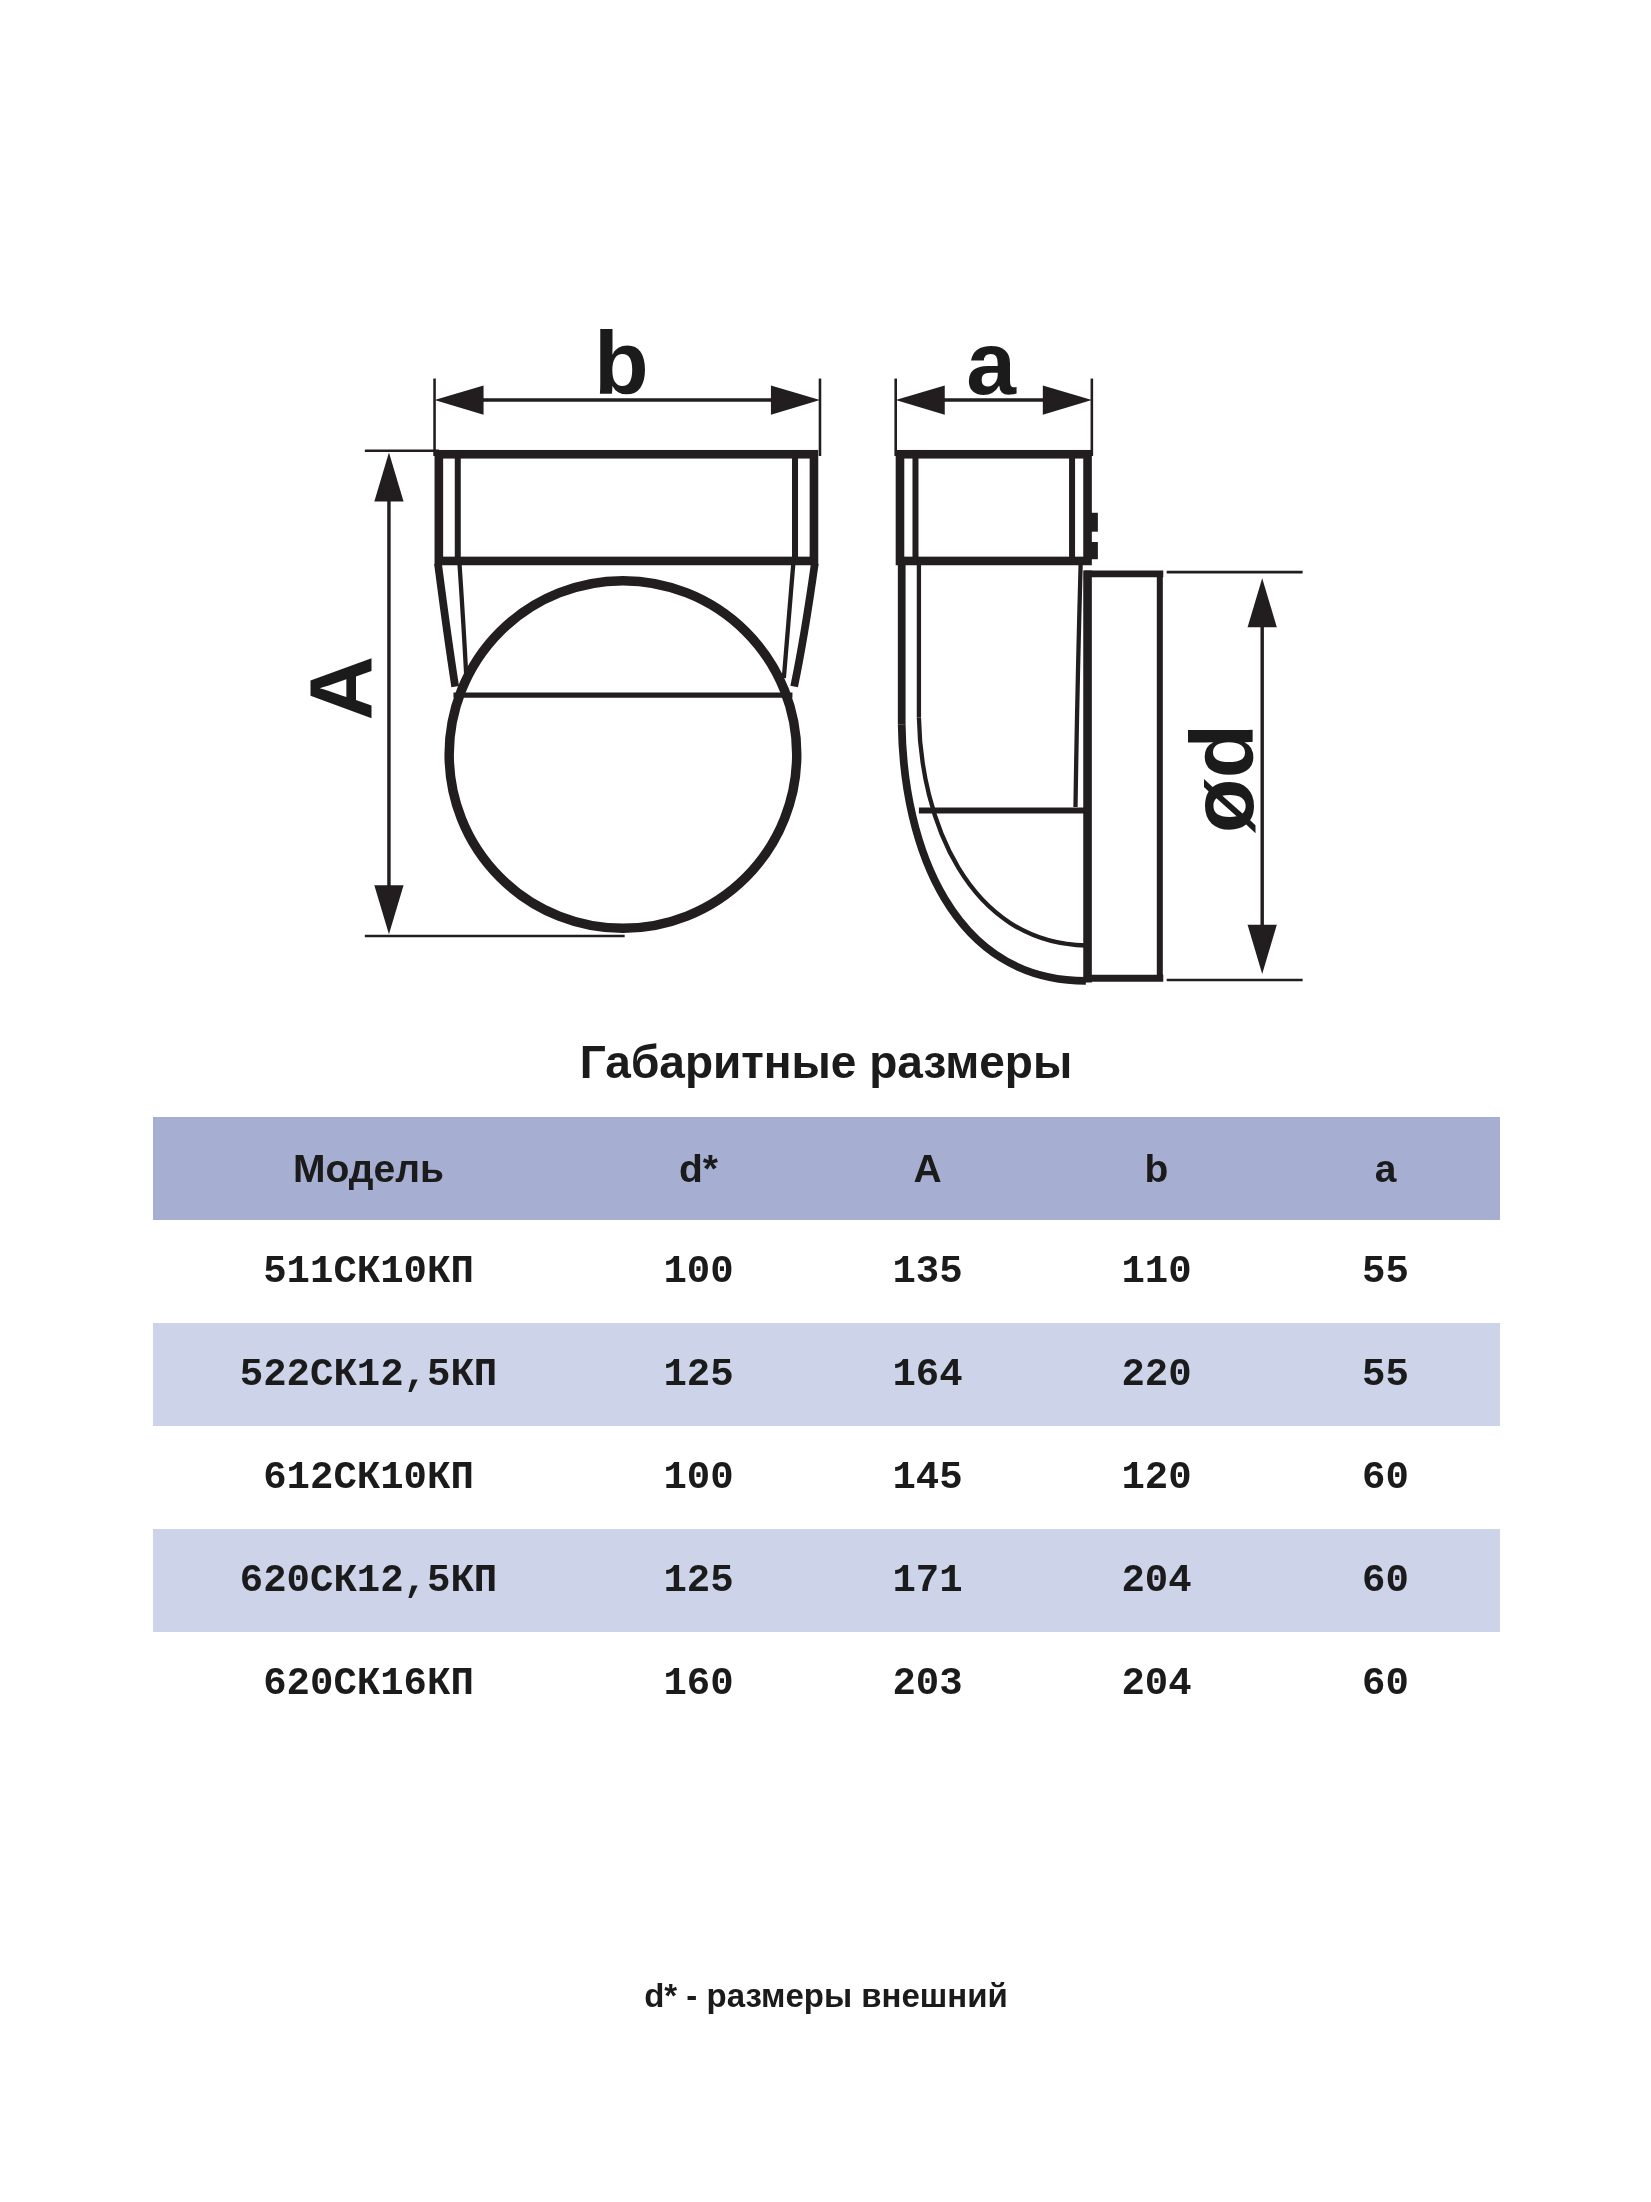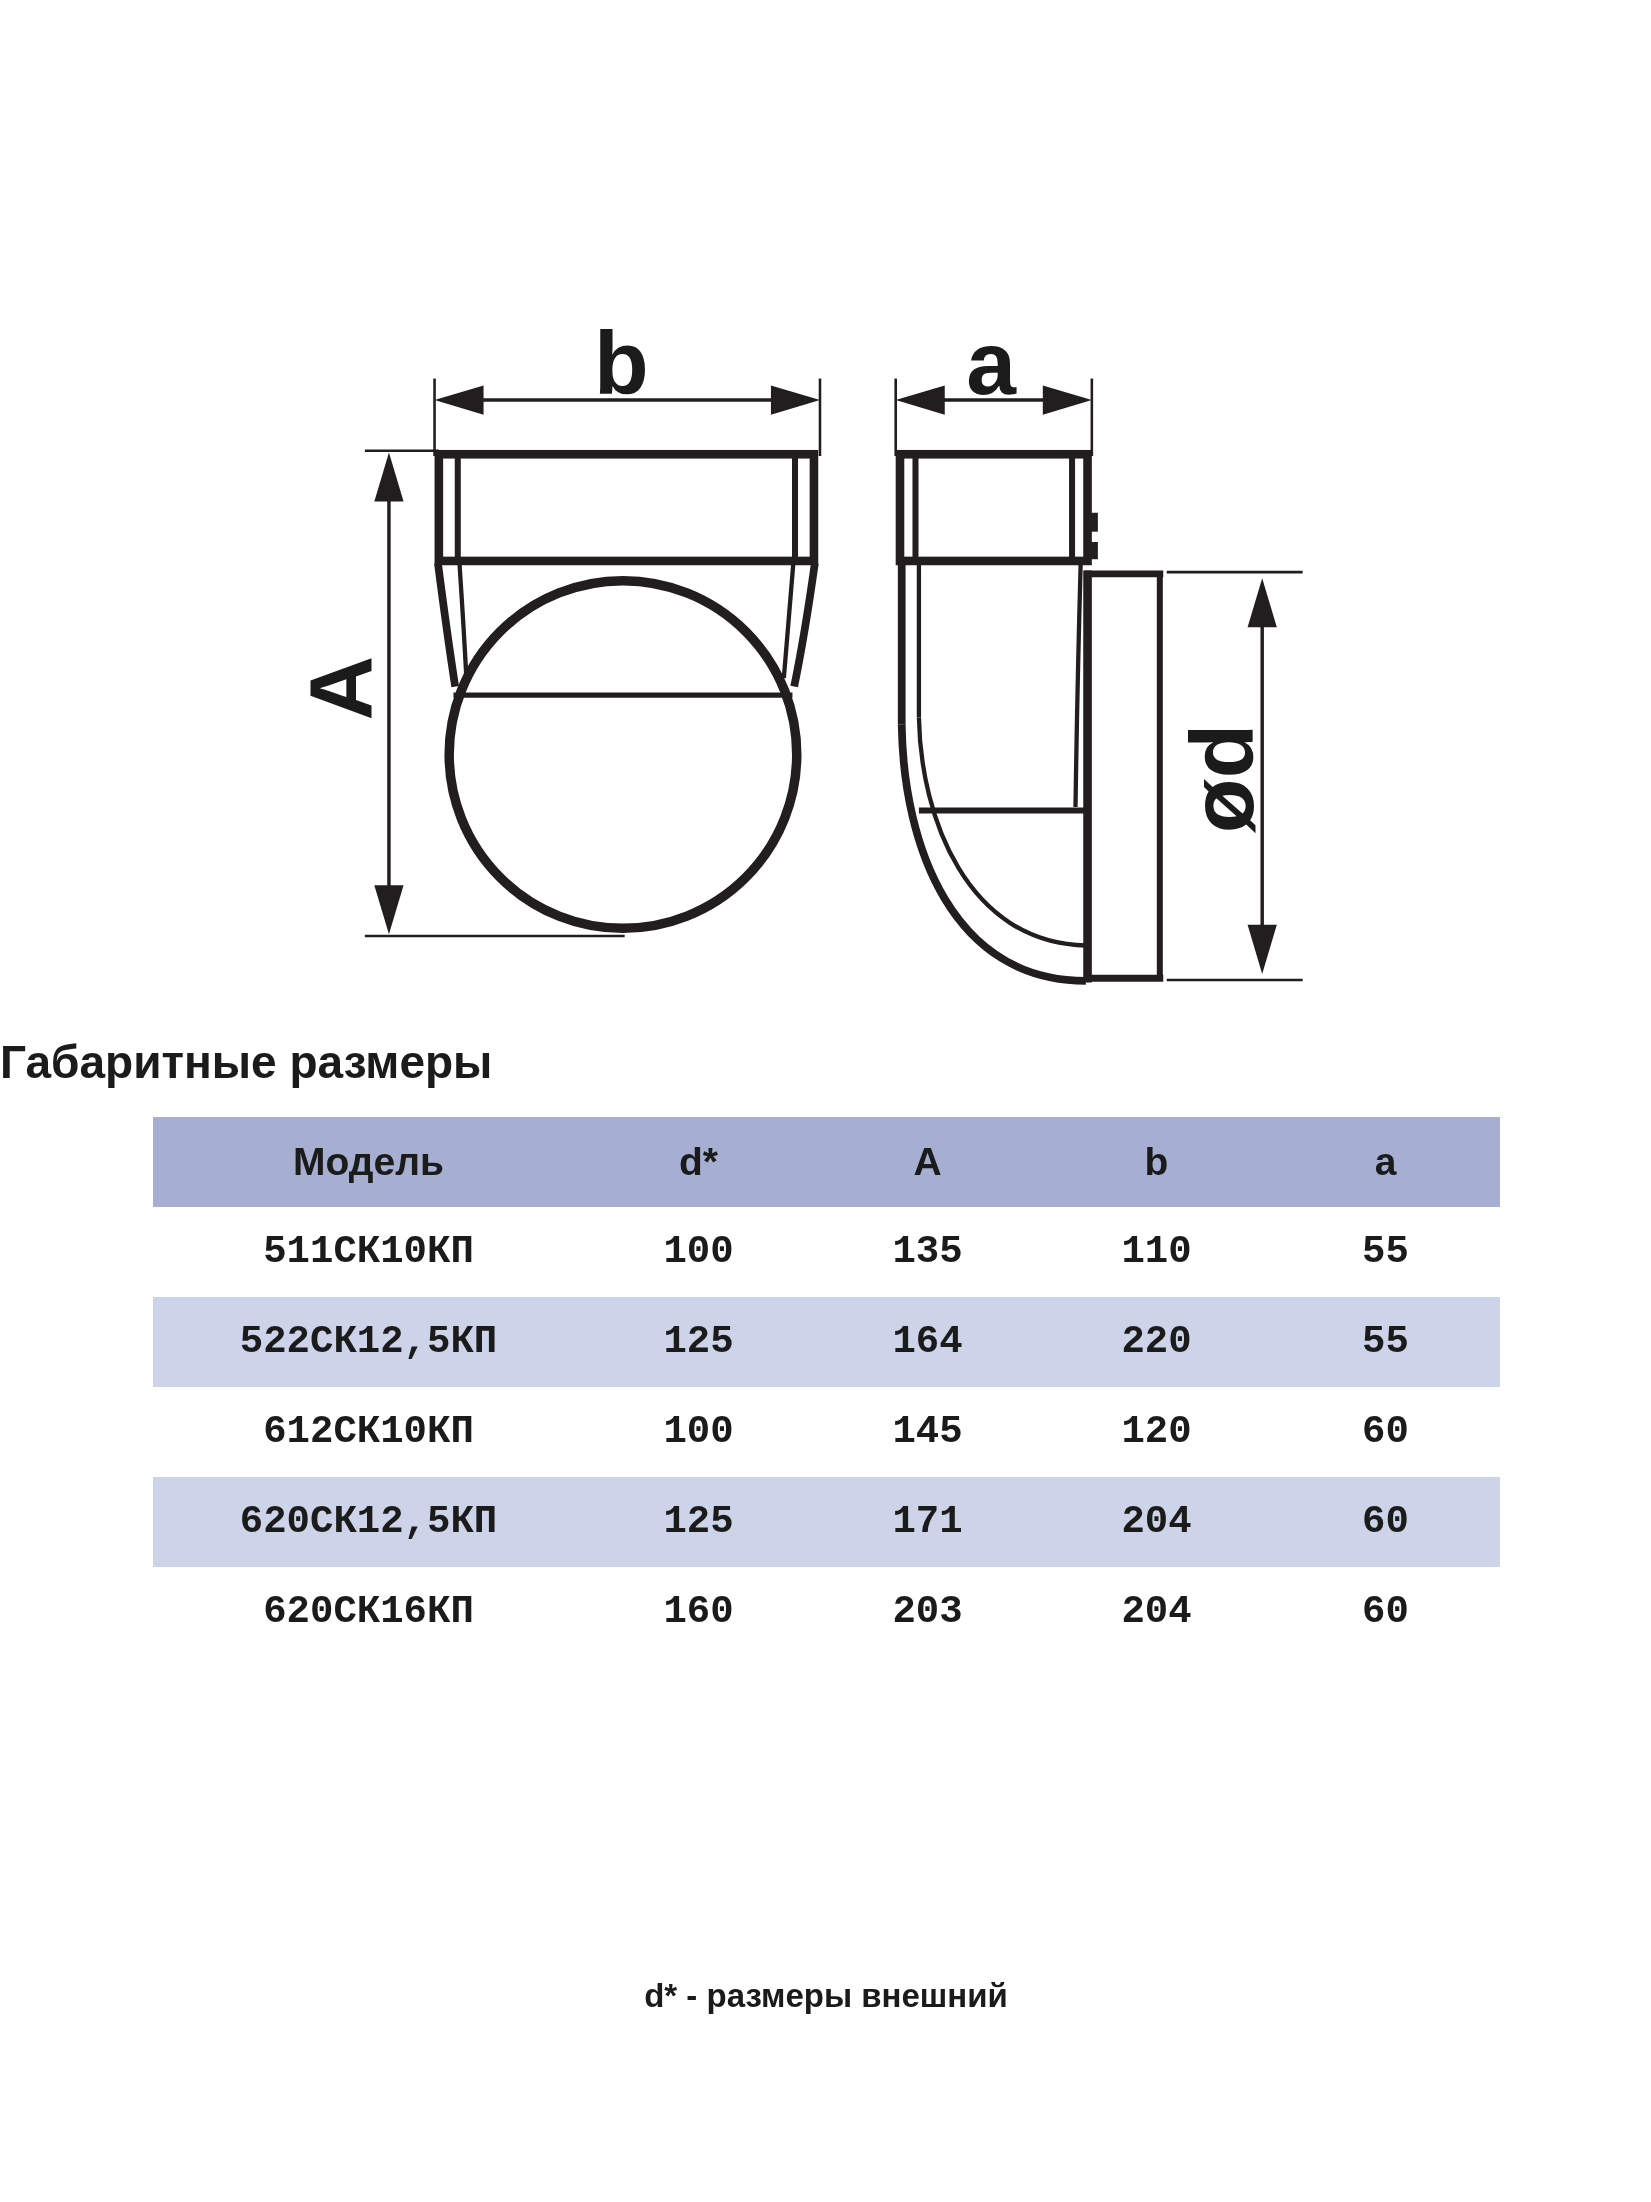--- a/index.html
+++ b/index.html
@@ -24,35 +24,35 @@
   }
   .dim-label { font-size: 104px; }
   .outline { stroke: #221e1f; fill: none; }
   .dimline { stroke: #221e1f; fill: none; }
   .arrow   { fill: #221e1f; stroke: none; }
   
   .section-title {
     position: absolute;
     top: 1034px; left: 0;
     width: 1652px;
-    text-align: left;
+    text-align: center;
     font-size: 46px;
     font-weight: bold;
     line-height: 57px;
   }
   
   .dim-table {
     position: absolute;
     top: 1117px; left: 153px;
     width: 1347px;
     border-collapse: collapse;
     table-layout: fixed;
   }
   .dim-table th, .dim-table td {
-    height: 90px;
+    height: 103px;
     text-align: center;
     vertical-align: middle;
     font-size: 39px;
     font-weight: bold;
     color: #1b1b1b;
     padding: 12px;
     margin-top: 40px;
   }
   .dim-table col.c-model { width: 32%; }
   .dim-table col.c-num   { width: 17%; }

